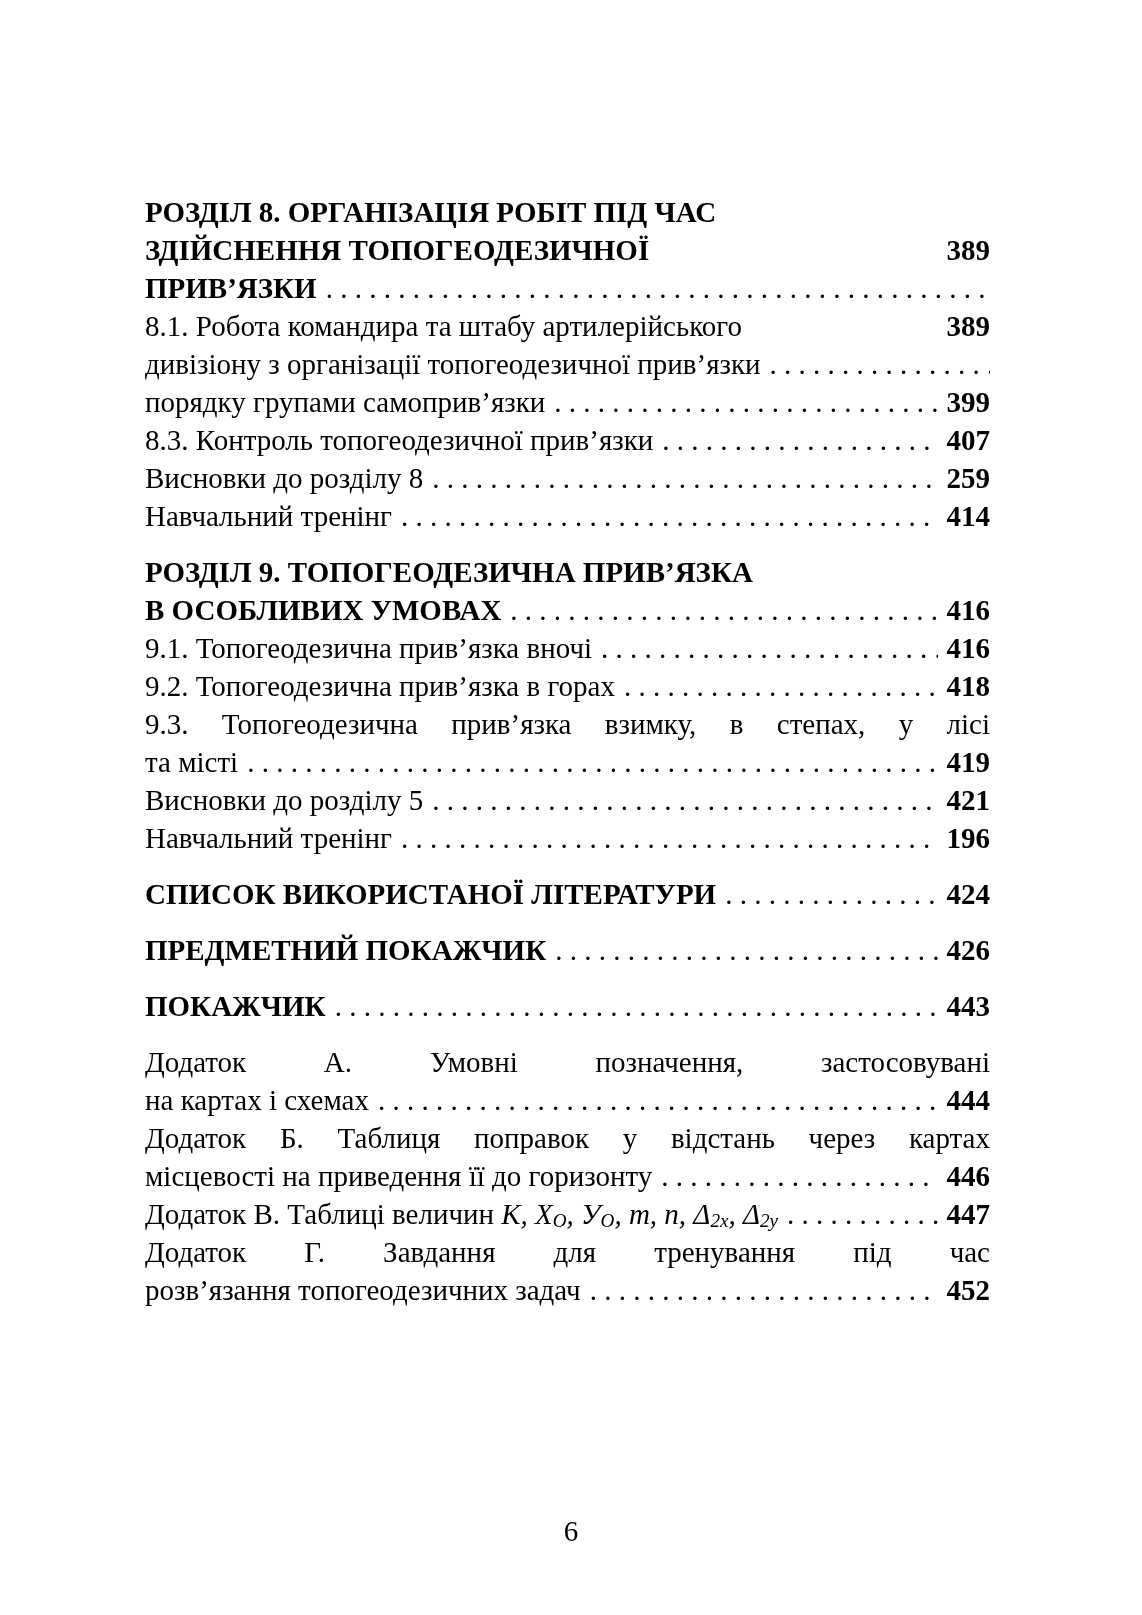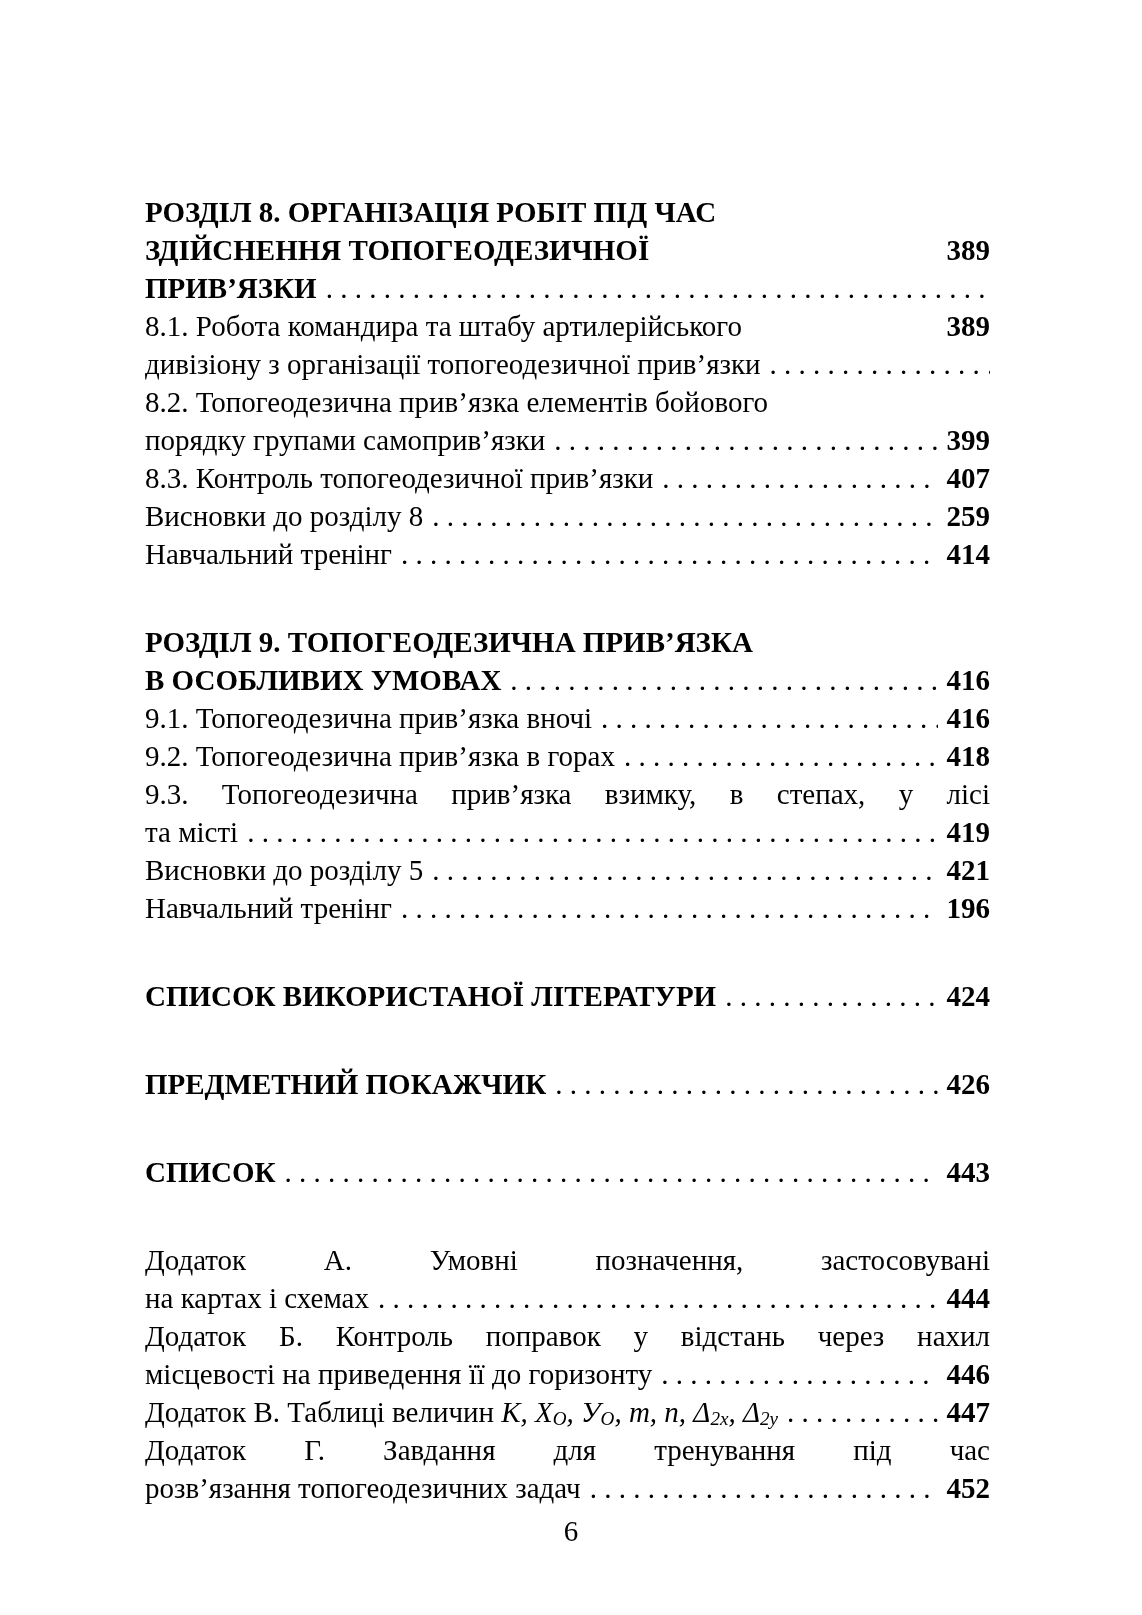--- a/index.html
+++ b/index.html
@@ -21,21 +21,21 @@
     height:38px;
     display:flex;
     align-items:baseline;
   }
   .toc-line.plain{display:block;}
   .toc-line.justified{
     display:block;
     text-align:justify;
     text-align-last:justify;
   }
-  .toc-line.gap{margin-top:50px;}
+  .toc-line.gap{margin-top:18px;}
   .toc-line.bold .t{font-weight:700;}
   .t{flex:0 0 auto;white-space:nowrap;}
   .leader{
     flex:1 1 0;
     min-width:0;
     overflow:hidden;
     white-space:nowrap;
     padding-left:9px;
     font-weight:400;
   }
@@ -85,23 +85,20 @@
       <span class="t">8.1. Робота командира та штабу артилерійського</span>
       <span class="leader"></span>
       <span class="pg">389</span>
     </div>
 
     <div class="toc-line">
       <span class="t">дивізіону з організації топогеодезичної прив’язки</span>
       <span class="leader">. . . . . . . . . . . . . . . . . . . . . . . . . . . . . . . . . . . . . . . . . . . . . . . . . . . . . . . . . . . . . . . . . . . . . . . . . . . . . . . .</span>
     </div>
 
-    <div class="toc-line plain">
-      <span class="t">8.2. Топогеодезична прив’язка елементів бойового</span>
-    </div>
 
     <div class="toc-line">
       <span class="t">порядку групами самоприв’язки</span>
       <span class="leader">. . . . . . . . . . . . . . . . . . . . . . . . . . . . . . . . . . . . . . . . . . . . . . . . . . . . . . . . . . . . . . . . . . . . . . . . . . . . . . . .</span>
       <span class="pg">399</span>
     </div>
 
     <div class="toc-line">
       <span class="t">8.3. Контроль топогеодезичної прив’язки</span>
       <span class="leader">. . . . . . . . . . . . . . . . . . . . . . . . . . . . . . . . . . . . . . . . . . . . . . . . . . . . . . . . . . . . . . . . . . . . . . . . . . . . . . . .</span>
@@ -170,37 +167,37 @@
       <span class="pg">424</span>
     </div>
 
     <div class="toc-line bold gap">
       <span class="t">ПРЕДМЕТНИЙ ПОКАЖЧИК</span>
       <span class="leader">. . . . . . . . . . . . . . . . . . . . . . . . . . . . . . . . . . . . . . . . . . . . . . . . . . . . . . . . . . . . . . . . . . . . . . . . . . . . . . . .</span>
       <span class="pg">426</span>
     </div>
 
     <div class="toc-line bold gap">
-      <span class="t">СПИСОК</span>
+      <span class="t">ПОКАЖЧИК</span>
       <span class="leader">. . . . . . . . . . . . . . . . . . . . . . . . . . . . . . . . . . . . . . . . . . . . . . . . . . . . . . . . . . . . . . . . . . . . . . . . . . . . . . . .</span>
       <span class="pg">443</span>
     </div>
 
     <div class="toc-line justified gap">
       <span>Додаток А. Умовні позначення, застосовувані</span>
     </div>
 
     <div class="toc-line">
       <span class="t">на картах і схемах</span>
       <span class="leader">. . . . . . . . . . . . . . . . . . . . . . . . . . . . . . . . . . . . . . . . . . . . . . . . . . . . . . . . . . . . . . . . . . . . . . . . . . . . . . . .</span>
       <span class="pg">444</span>
     </div>
 
     <div class="toc-line justified">
-      <span>Додаток Б. Контроль поправок у відстань через нахил</span>
+      <span>Додаток Б. Таблиця поправок у відстань через картах</span>
     </div>
 
     <div class="toc-line">
       <span class="t">місцевості на приведення її до горизонту</span>
       <span class="leader">. . . . . . . . . . . . . . . . . . . . . . . . . . . . . . . . . . . . . . . . . . . . . . . . . . . . . . . . . . . . . . . . . . . . . . . . . . . . . . . .</span>
       <span class="pg">446</span>
     </div>
 
     <div class="toc-line">
       <span class="t"><span>Додаток В. Таблиці величин </span><i>К, Х</i><i class="msub">О</i><i>, У</i><i class="msub">О</i><i>, m, n, </i><i>Δ</i><i class="msub">2x</i><i>, Δ</i><i class="msub">2y</i></span>

